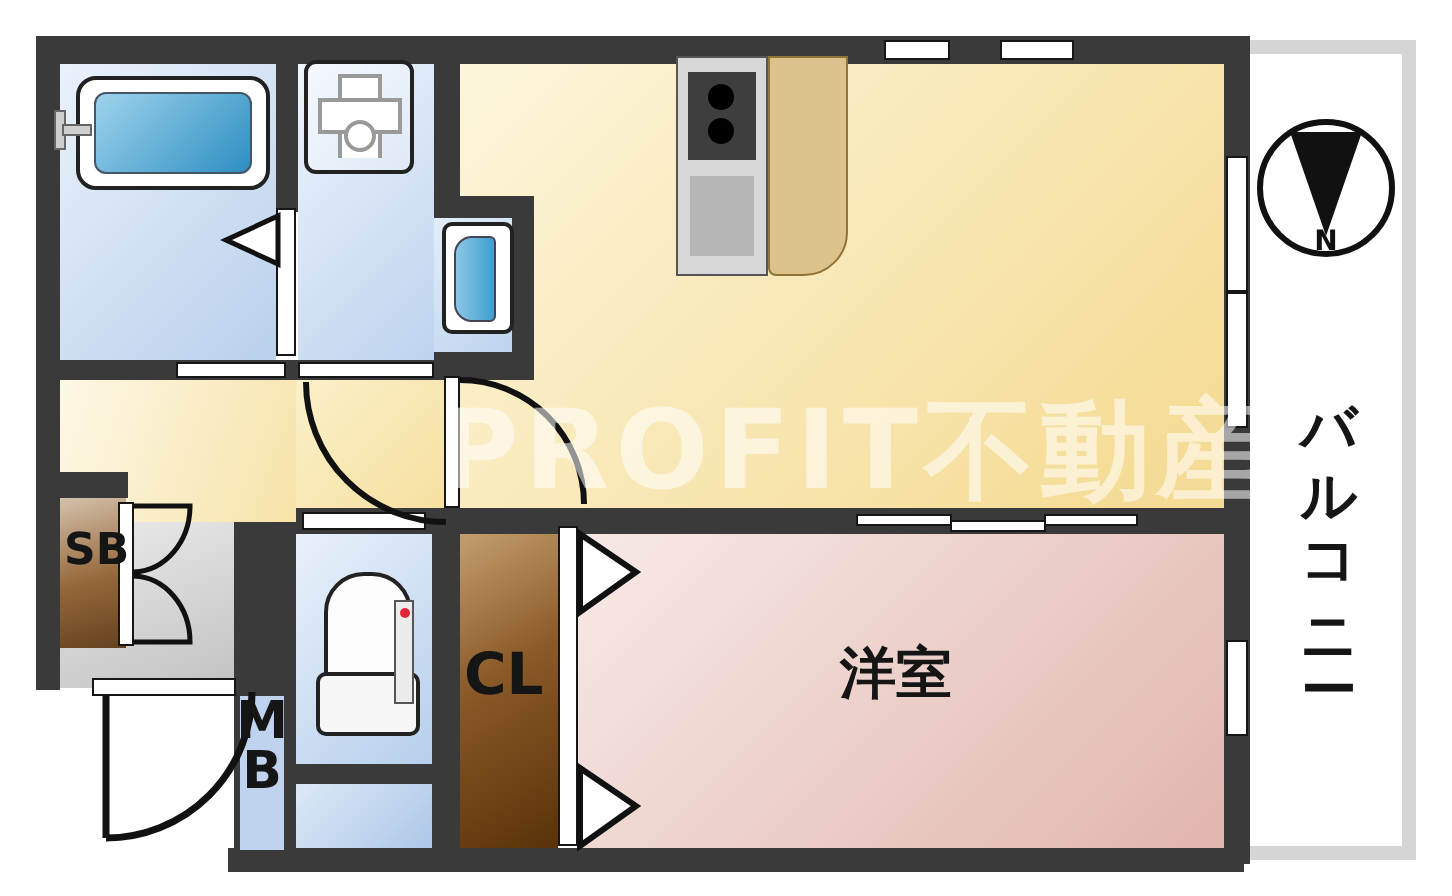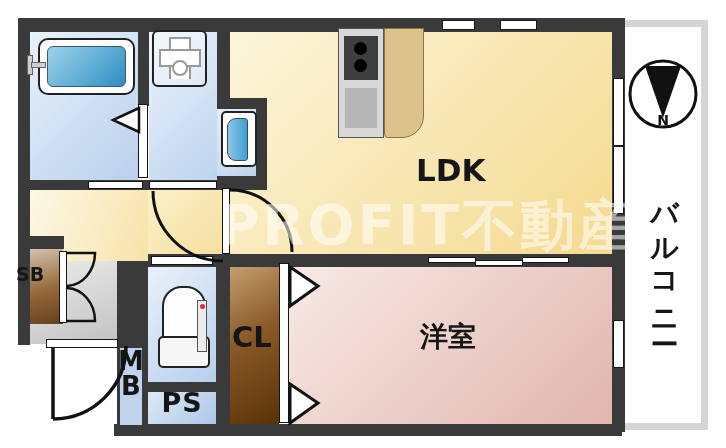--- a/index.html
+++ b/index.html
@@ -78,21 +78,21 @@
   .fx-counter{left:384px;top:28px;width:40px;height:110px;background:#dcc28c;border:1.5px solid #907437;border-radius:0 0 22px 4px;}
   
   .balcony{left:625px;top:20px;width:83px;height:410px;background:#fff;border:7px solid #d5d5d5;border-left:none;}
   
   .lbl{color:#151515;font-weight:700;white-space:nowrap;}
   .lbl-ldk{left:416px;top:152px;font-size:31px;}
   .lbl-yo{left:420px;top:318px;font-size:28px;}
   .lbl-cl{left:232px;top:320px;font-size:29px;}
   .lbl-ps{left:148px;top:387px;width:68px;text-align:center;font-size:27px;letter-spacing:1px;}
   .lbl-mb{left:116px;top:349px;width:30px;text-align:center;font-size:26px;line-height:0.95;}
-  .lbl-sb{left:16px;top:263px;font-size:19px;}
+  .lbl-sb{left:32px;top:263px;font-size:22px;}
   .lbl-balcony{left:645px;top:182px;font-size:28px;writing-mode:vertical-rl;text-orientation:mixed;letter-spacing:5px;}
   .watermark{left:219px;top:189px;font-size:55px;font-weight:700;color:rgba(255,255,255,0.55);letter-spacing:3px;white-space:nowrap;}
   .overlay{left:0;top:0;width:726px;height:448px;pointer-events:none;}
   .compass{left:626px;top:57px;width:74px;height:74px;}
 </style>
 </head>
 <body>
 
 <div class="plan">
 
@@ -177,24 +177,22 @@
     <polygon points="290,267 318,286 290,306" fill="#fff" stroke="#111" stroke-width="3"></polygon>
     <polygon points="290,384 318,403 290,423" fill="#fff" stroke="#111" stroke-width="3"></polygon>
   </svg>
 
   <svg class="abs compass" style="z-index:7" viewBox="0 0 74 74" xmlns="http://www.w3.org/2000/svg">
     <circle cx="37" cy="37" r="33" fill="#fff" stroke="#111" stroke-width="3"></circle>
     <polygon points="19,9 55,9 37,61" fill="#111"></polygon>
     <text x="37" y="68" text-anchor="middle" font-size="14" font-weight="bold" fill="#111">N</text>
   </svg>
 
-  <div class="abs lbl lbl-ldk" style="z-index:8">LDK</div>
   <div class="abs lbl lbl-cl" style="z-index:8">CL</div>
   <div class="abs lbl lbl-yo" style="z-index:8">洋室</div>
-  <div class="abs lbl lbl-ps" style="z-index:8">PS</div>
   <div class="abs lbl lbl-mb" style="z-index:8">
     <div>M</div>
     <div>B</div>
   </div>
   <div class="abs lbl lbl-sb" style="z-index:8">SB</div>
   <div class="abs lbl lbl-balcony" style="z-index:8">バルコニー</div>
   <div class="abs watermark" style="z-index:9">PROFIT不動産</div>
 
 </div>
 

